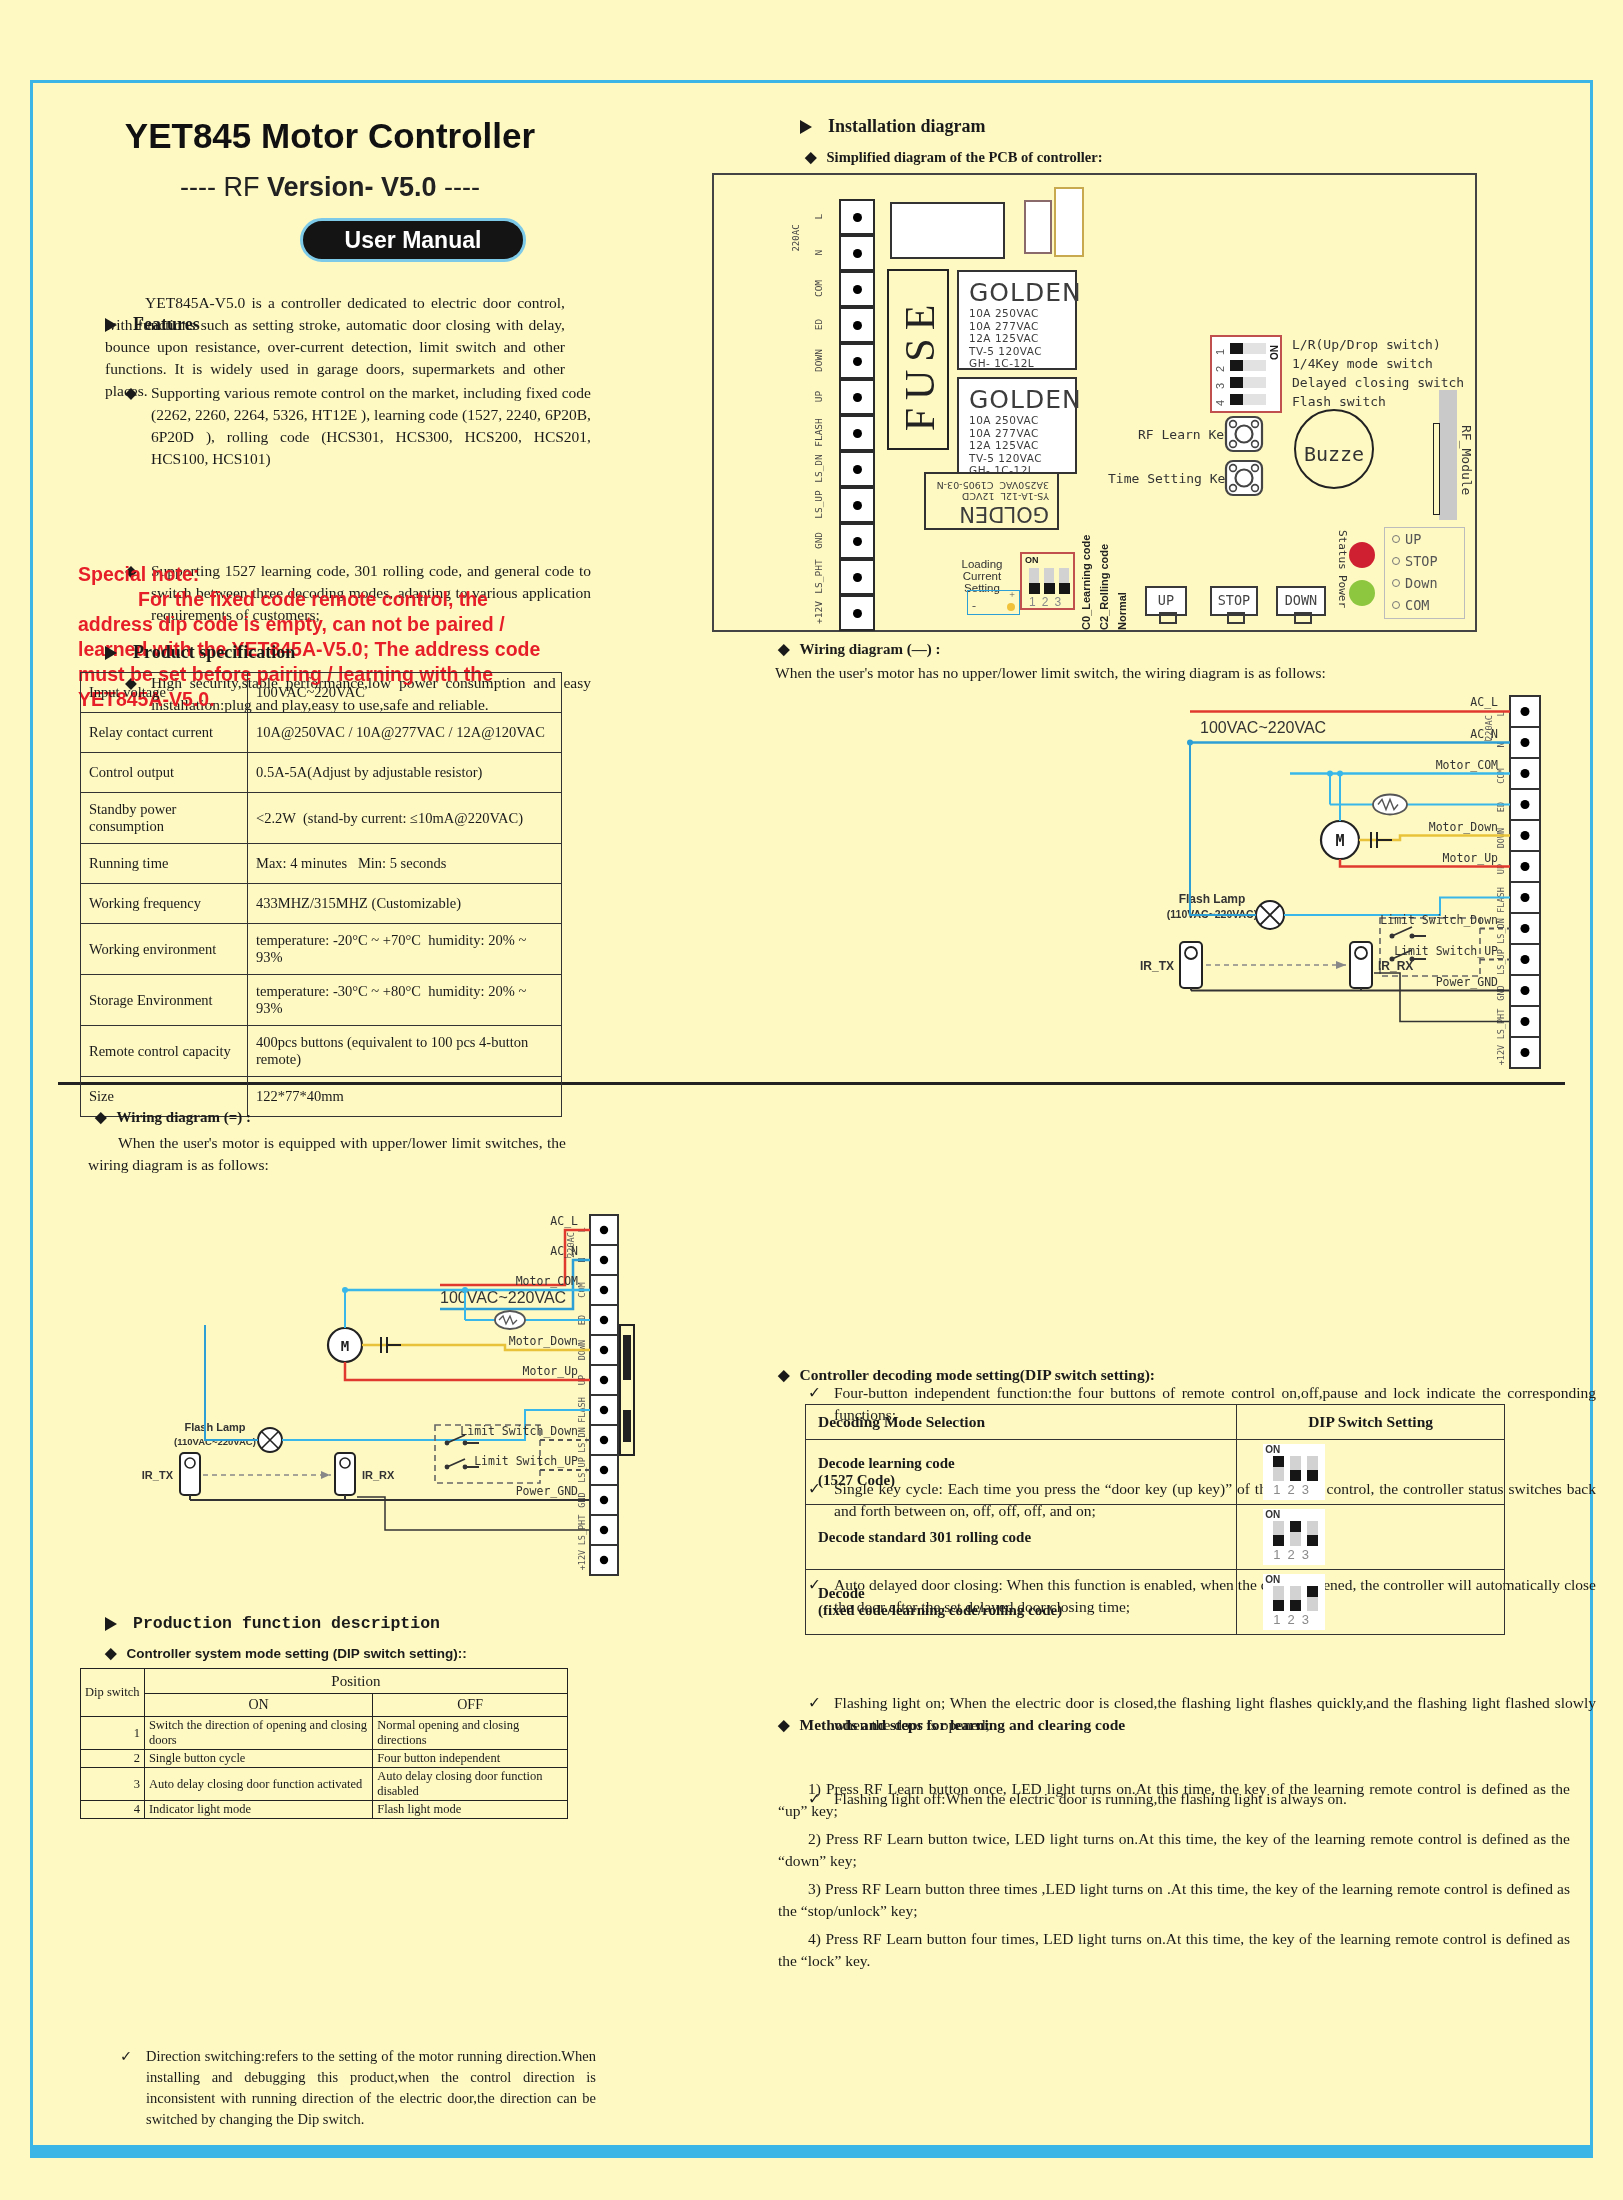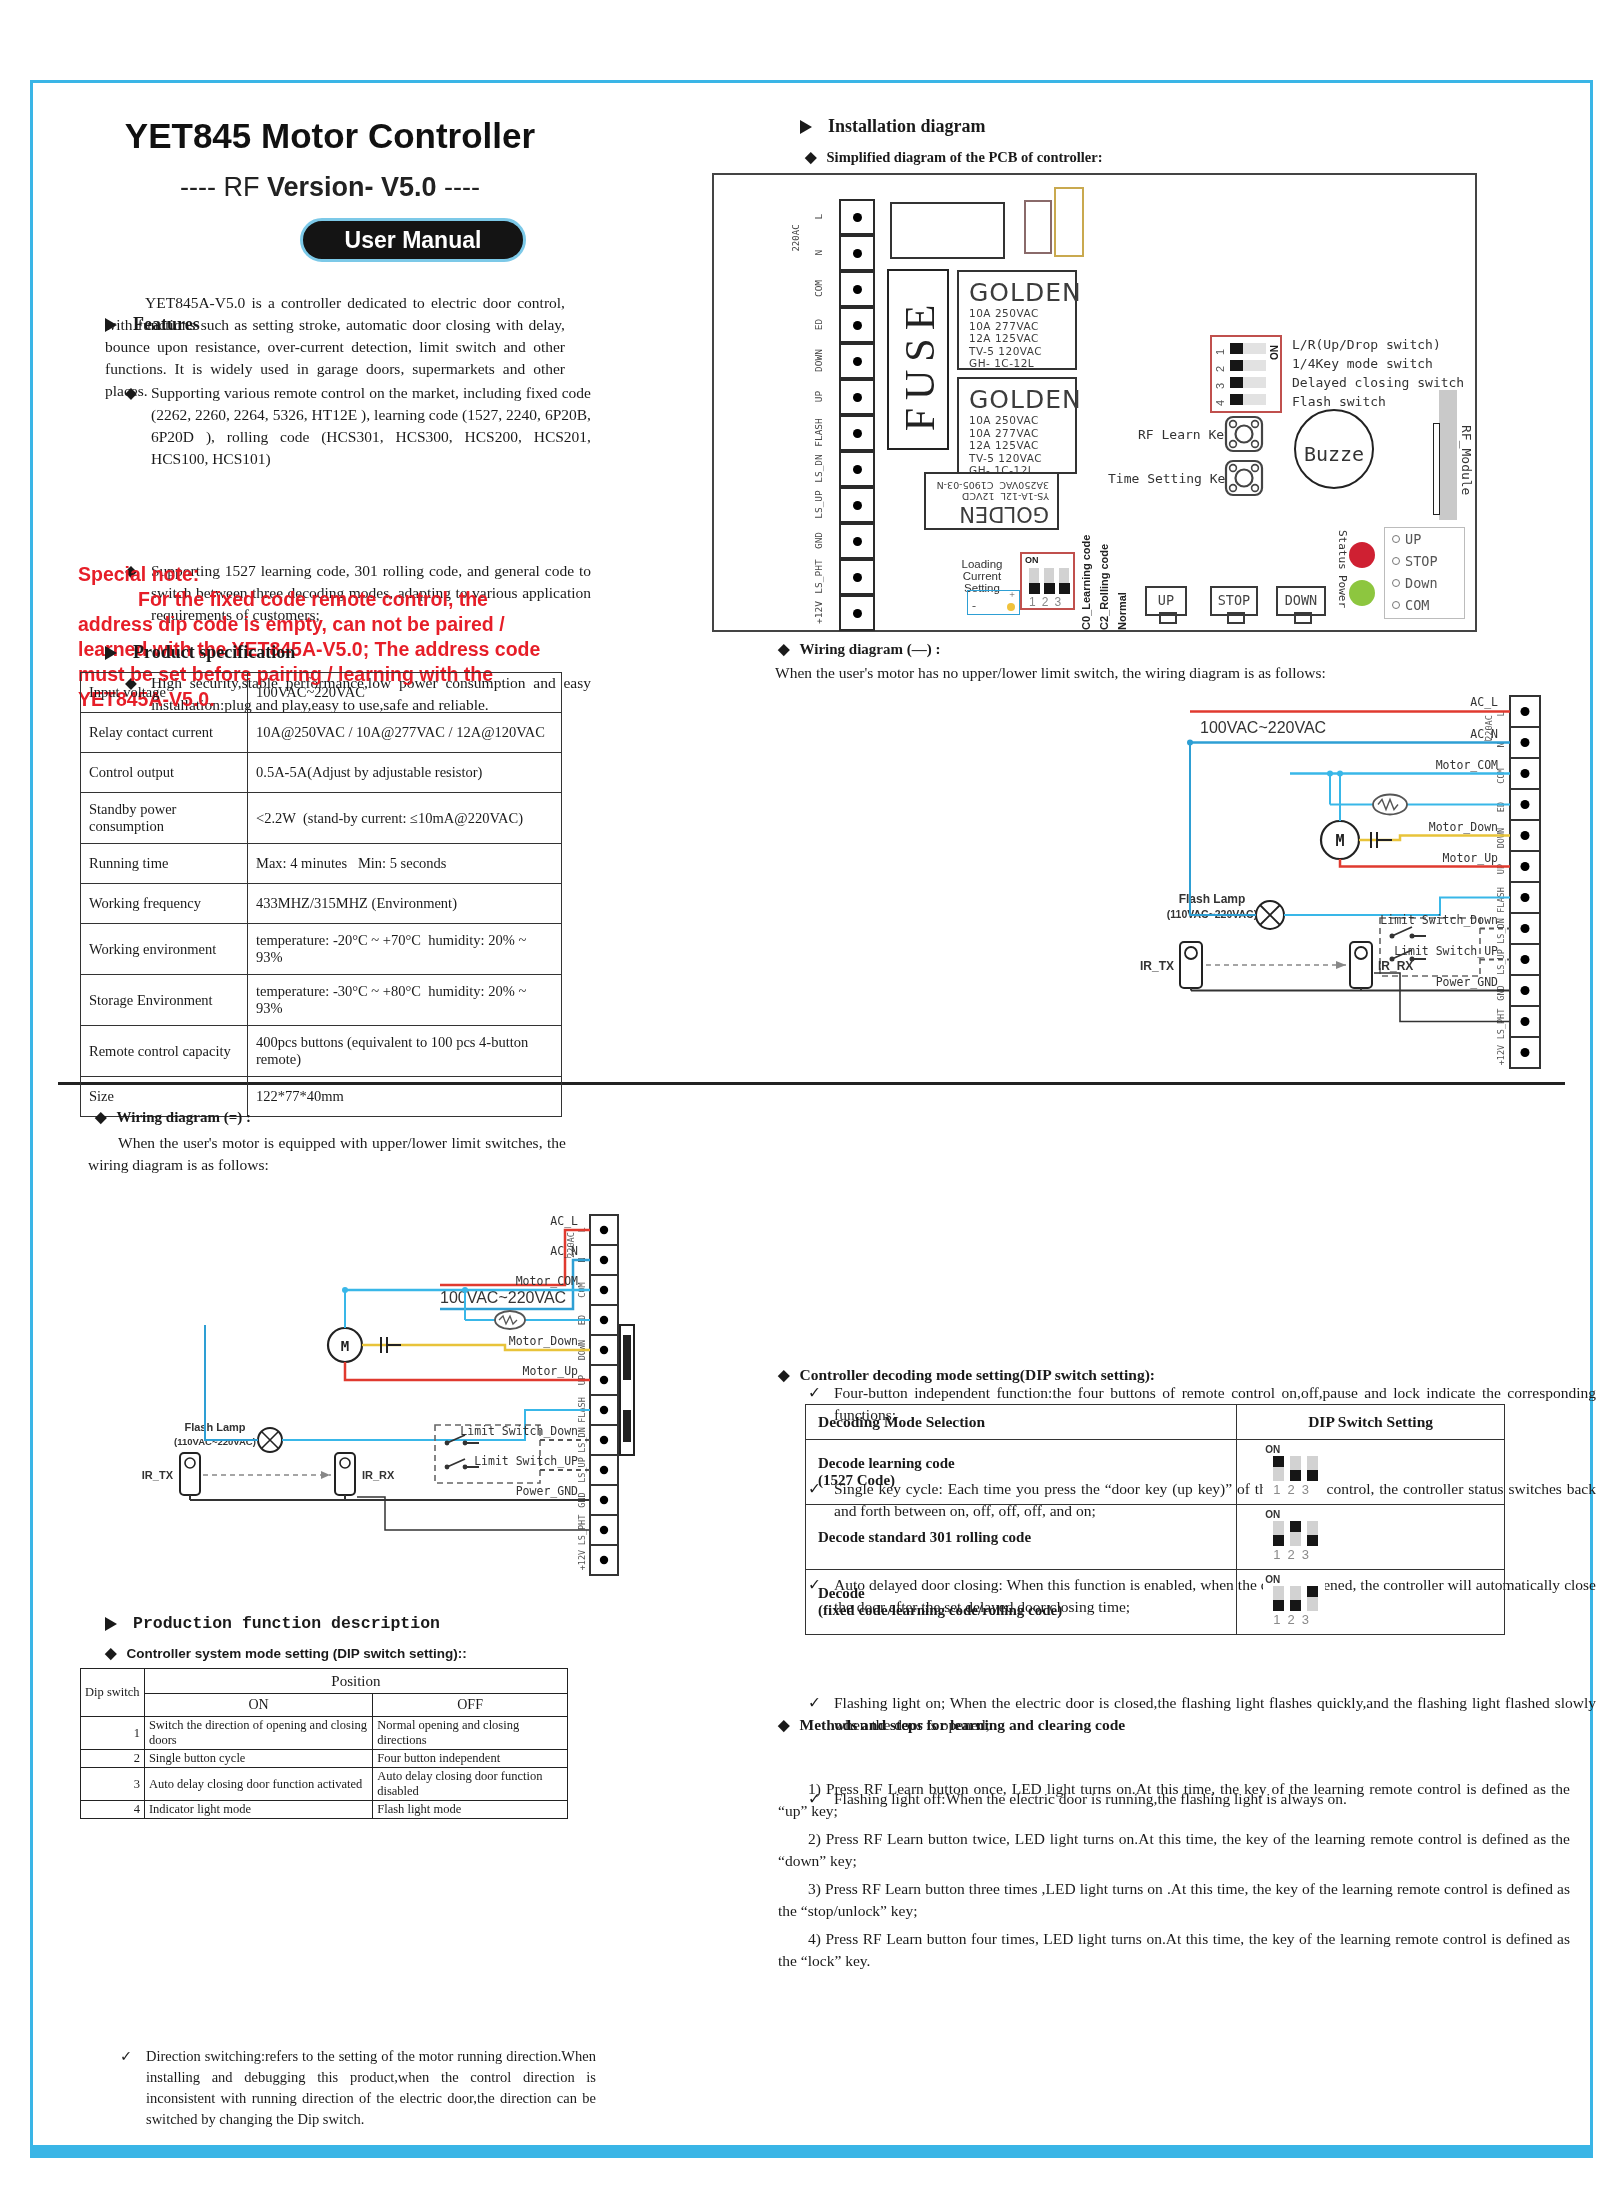--- a/index.html
+++ b/index.html
@@ -1,16 +1,16 @@
 <!DOCTYPE html>
 <html><head>
 <meta charset="utf-8">
 <style>
   html,body{margin:0;padding:0;background:#9a9a9a;}
-  .page{position:relative;width:1623px;height:2200px;background:#ffffff;margin:0 auto;
+  .page{position:relative;width:1623px;height:2200px;background:#fef9c3;margin:0 auto;
         font-family:"Liberation Serif",serif;color:#1a1a1a;overflow:hidden;}
   .abs{position:absolute;}
   
   .frame{position:absolute;left:30px;top:80px;width:1563px;height:2078px;
          border:3px solid #3ab5e6;border-bottom-width:13px;box-sizing:border-box;}
   .divider{position:absolute;left:58px;top:1082px;width:1507px;height:3px;background:#222;}
   
   .title{position:absolute;left:90px;top:116px;width:480px;text-align:center;
          font-family:"Liberation Sans",sans-serif;font-weight:bold;font-size:35px;color:#111;}
   .subtitle{position:absolute;left:90px;top:172px;width:480px;text-align:center;
@@ -146,21 +146,21 @@
     <tr>
           <td>Standby power consumption</td>
           <td>&lt;2.2W  (stand-by current: ≤10mA@220VAC)</td>
         </tr>
     <tr>
           <td>Running time</td>
           <td>Max: 4 minutes   Min: 5 seconds</td>
         </tr>
     <tr>
           <td>Working frequency</td>
-          <td>433MHZ/315MHZ (Environment)</td>
+          <td>433MHZ/315MHZ (Customizable)</td>
         </tr>
     <tr>
           <td>Working environment</td>
           <td>temperature: -20°C ~ +70°C  humidity: 20% ~ 93%</td>
         </tr>
     <tr>
           <td>Storage Environment</td>
           <td>temperature: -30°C ~ +80°C  humidity: 20% ~ 93%</td>
         </tr>
     <tr>

